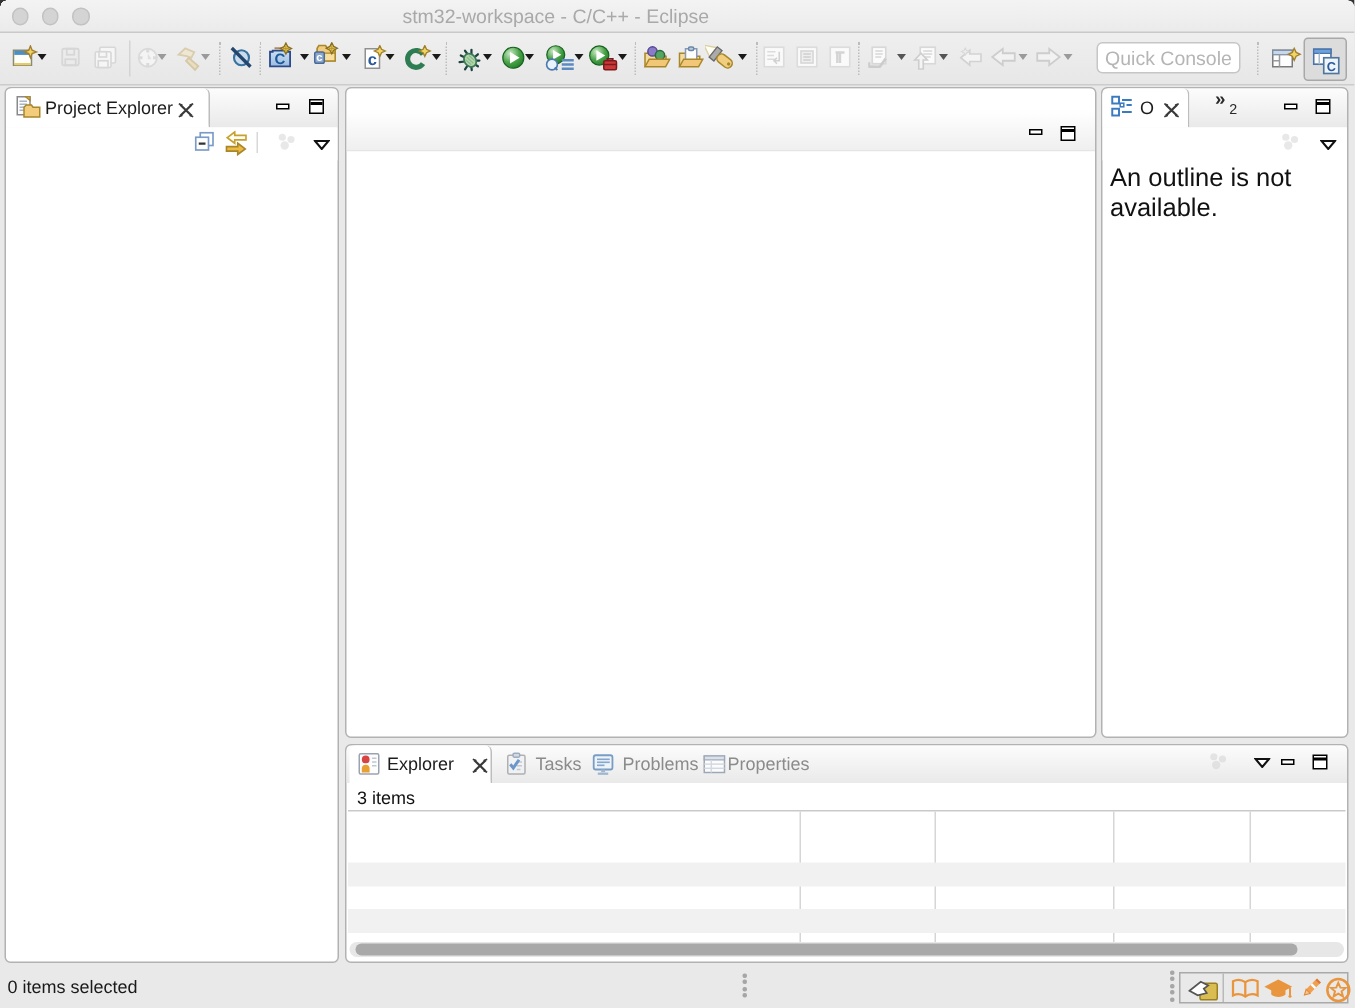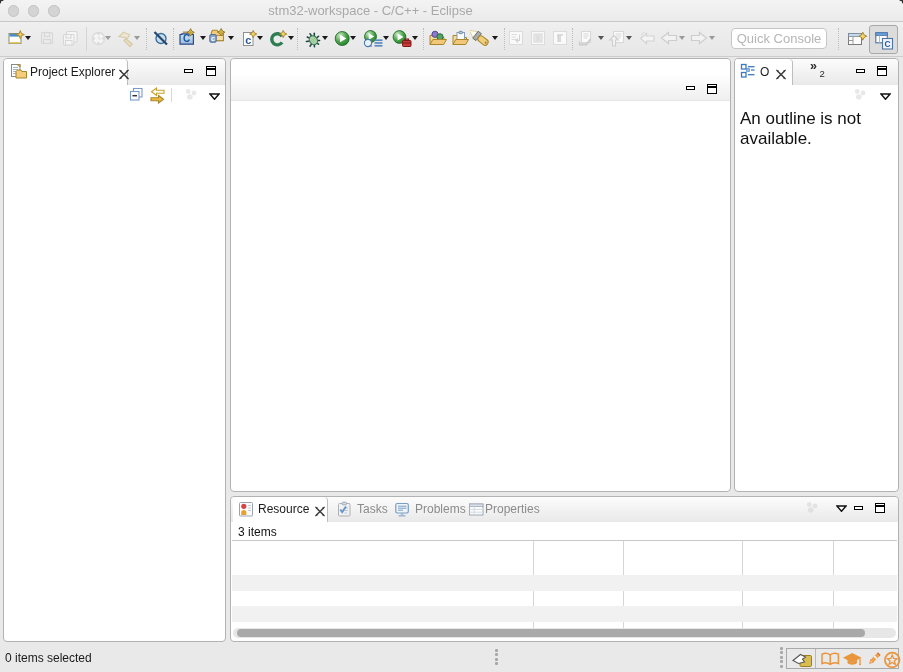--- a/index.html
+++ b/index.html
@@ -284,21 +284,21 @@
           <rect x="0.8" y="0.8" width="11.5" height="2.8" fill="#6aa0dc" stroke="#4a74a8" stroke-width="0.8"></rect>
           <line x1="4.5" y1="3.6" x2="4.5" y2="10.8" stroke="#a8bcd0"></line>
           <rect x="7.5" y="6.5" width="10" height="10.5" fill="#eef4fb" stroke="#51769e" stroke-width="1.1"></rect>
           <text x="12.6" y="15" font-family="Liberation Sans" font-size="8.5" font-weight="bold" fill="#2a5a9a" text-anchor="middle">C</text>
         </svg></span>
     </div>
 </div>
 
 <div class="panel" id="pleft">
   <div class="tabstrip"></div>
-  <div class="seltab" style="left:0;width:124px;border-radius:4px 4px 0 0">
+  <div class="seltab" style="left:0;width:136px;border-radius:4px 4px 0 0">
     <span class="abs" style="left:6px;top:4px" id="i_pe"><svg width="21" height="17">
           <rect x="1.5" y="1.5" width="8.5" height="12" fill="#fdfdfd" stroke="#8a8a8a"></rect>
           <path d="M7 1.5 L10 4 V1.5 Z" fill="#d8b868" stroke="#a8862a" stroke-width="0.8"></path>
           <g stroke="#a8b4c8" stroke-width="1">
             <path d="M3 4.5 H8 M3 6.5 H8 M3 8.5 H7 M3 10.5 H6"></path>
           </g>
           <path d="M6 8.5 L7.5 7 H11 L12 8.5 H16.5 V15 H6 Z" fill="#f4cd7c" stroke="#a8862a"></path>
         </svg></span>
     <span class="tabtxt abs" style="left:26px;top:6px">Project Explorer</span>
     <span class="abs" style="left:114px;top:7px" id="x1"><svg width="12" height="11">
@@ -382,21 +382,21 @@
   <div class="tabstrip" style="height:25px"></div>
   <div class="seltab" style="left:2px;width:95px;height:25px">
     <span class="abs" style="left:5px;top:4px" id="i_prob"><svg width="17" height="17">
           <rect x="1.5" y="1.5" width="13" height="13.5" rx="1" fill="#fdfdfd" stroke="#9aa4b0"></rect>
           <g stroke="#c0c8d4" stroke-width="1">
             <path d="M10 4.5 H13 M10 7 H13 M10 9.5 H13"></path>
           </g>
           <circle cx="5.8" cy="5.3" r="2.6" fill="#d84343"></circle>
           <path d="M3.2 14 V11.5 A2.6 2.6 0 0 1 8.4 11.5 V14 Z" fill="#e8a030"></path>
         </svg></span>
-    <span class="tabtxt abs" style="left:25px;top:5px">Resource</span>
+    <span class="tabtxt abs" style="left:25px;top:5px">Explorer</span>
     <span class="abs" style="left:81px;top:6px" id="x3"><svg width="12" height="11">
           <path d="M2.2 1.8 L9.8 9.2 M9.8 1.8 L2.2 9.2" stroke="#3a3a3a" stroke-width="1.5"></path>
           <path d="M1.2 1.1 L3.6 2.2 M10.8 1.1 L8.4 2.2 M1.2 9.9 L3.6 8.8 M10.8 9.9 L8.4 8.8" stroke="#3a3a3a" stroke-width="1.1"></path>
         </svg></span>
   </div>
   <span class="abs" style="left:105px;top:4px" id="i_tasks"><svg width="17" height="17" opacity="0.8">
         <rect x="2.5" y="2.5" width="11.5" height="12.5" rx="1" fill="#f0f2f5" stroke="#a0a0a0"></rect>
         <rect x="6" y="1.2" width="4.5" height="2.6" rx="0.9" fill="#c8d4e0" stroke="#8a9ab0"></rect>
         <g stroke="#b8bec8" stroke-width="1">
           <path d="M8.5 7 H12 M8.5 9.5 H12 M8.5 12 H11"></path>

